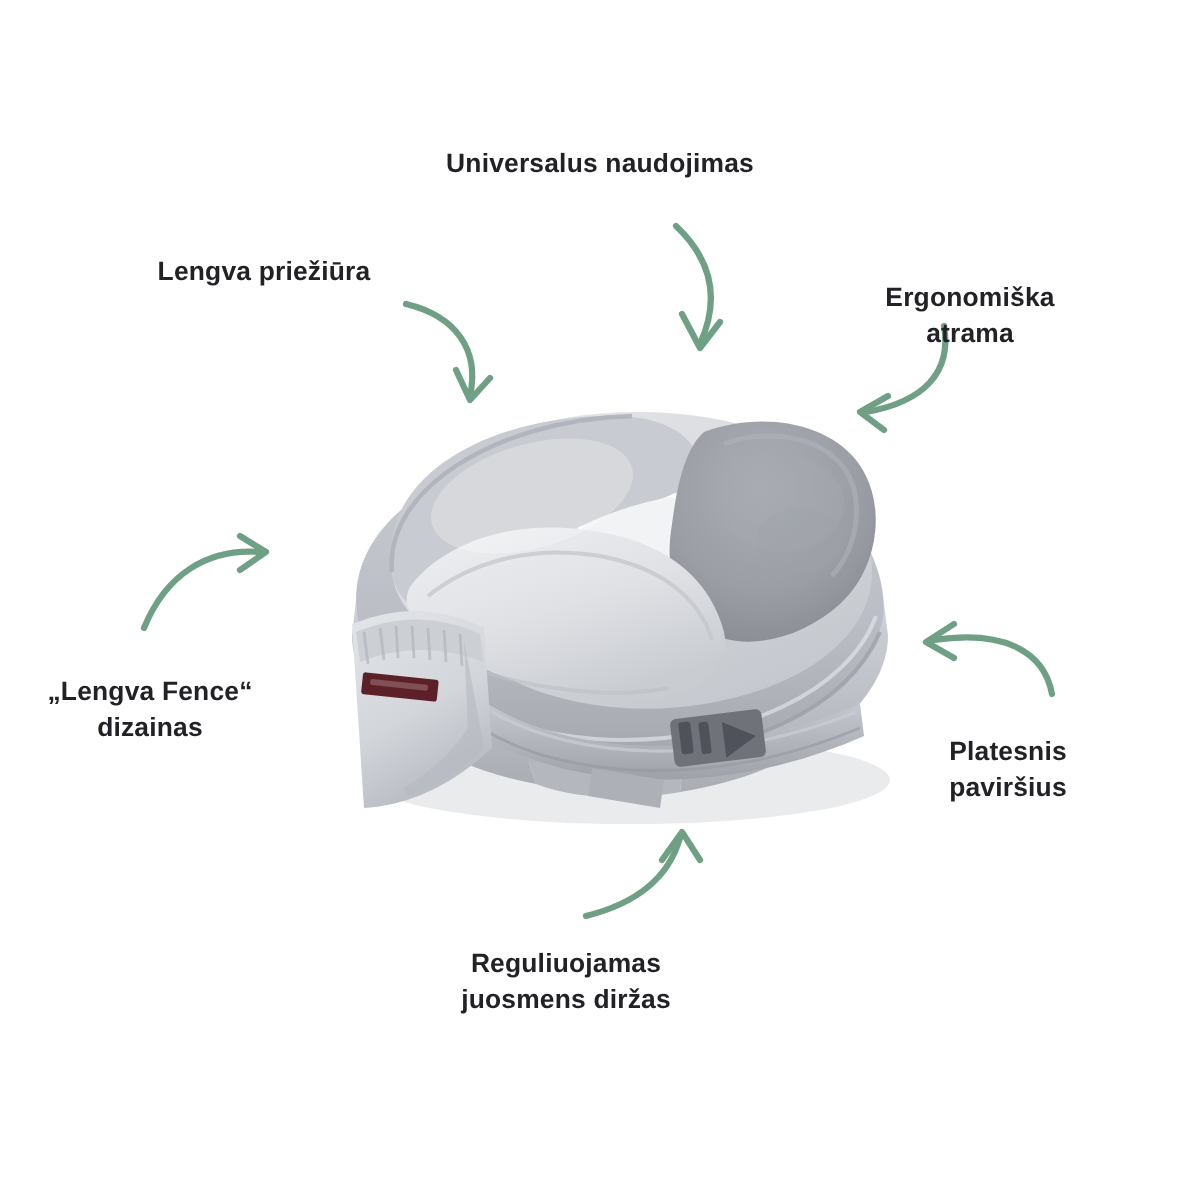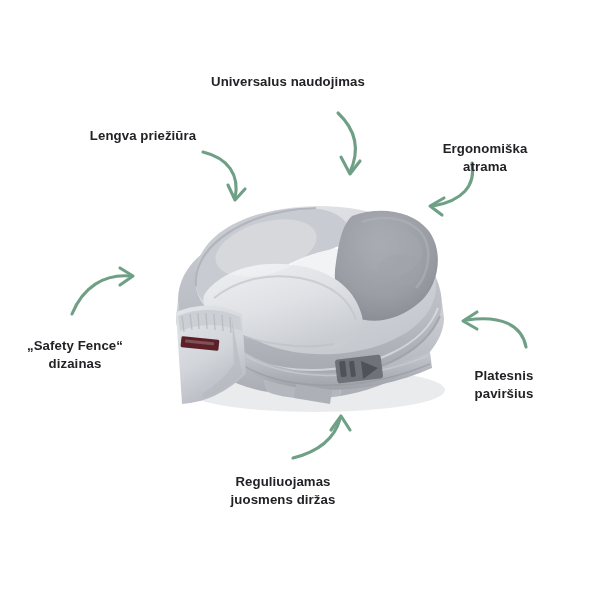--- a/index.html
+++ b/index.html
@@ -234,27 +234,27 @@
       <path class="arrow-path" d="M526 347 C522 325 501 315 467 320"></path>
       <path class="arrow-head" d="M477 312 L463 321 L477 329"></path>
     </g>
 
     <g>
       <path class="arrow-path" d="M293 458 C317 452 334 440 340 419"></path>
       <path class="arrow-head" d="M331 430 L341 416 L350 430"></path>
     </g>
   </svg>
 
-  <div class="label" style="left:288px; top:73px; transform:translateX(-50%);text-align:center;">Universalus naudojimas</div>
-
-  <div class="label" style="left:143px; top:127px; transform:translateX(-50%);">Lengva priežiūra</div>
+  <div class="label" style="left:300px; top:73px; transform:translateX(-50%);text-align:center;">Universalus naudojimas</div>
+
+  <div class="label" style="left:132px; top:127px; transform:translateX(-50%);">Lengva priežiūra</div>
 
   <div class="label" style="left:485px; top:140px; transform:translateX(-50%);">Ergonomiška atrama</div>
 
-  <div class="label" style="left:75px; top:337px; transform:translateX(-50%);">„Safety Fence“
+  <div class="label" style="left:75px; top:337px; transform:translateX(-50%);">„Lengva Fence“
 dizainas</div>
 
   <div class="label" style="left:283px; top:473px; transform:translateX(-50%);">Reguliuojamas
 juosmens diržas</div>
 
   <div class="label" style="left:504px; top:367px; transform:translateX(-50%);">Platesnis paviršius</div>
 
 </div>
 
 </body></html>

